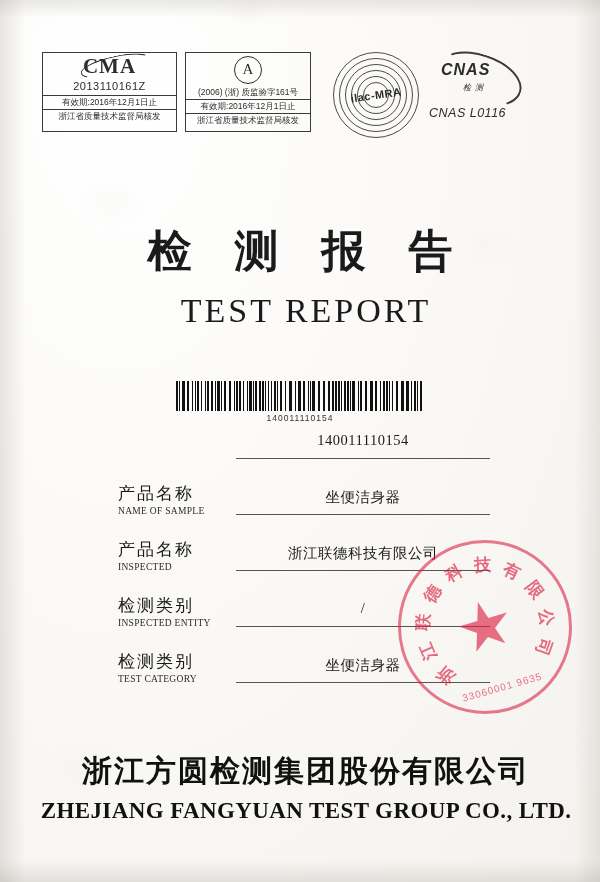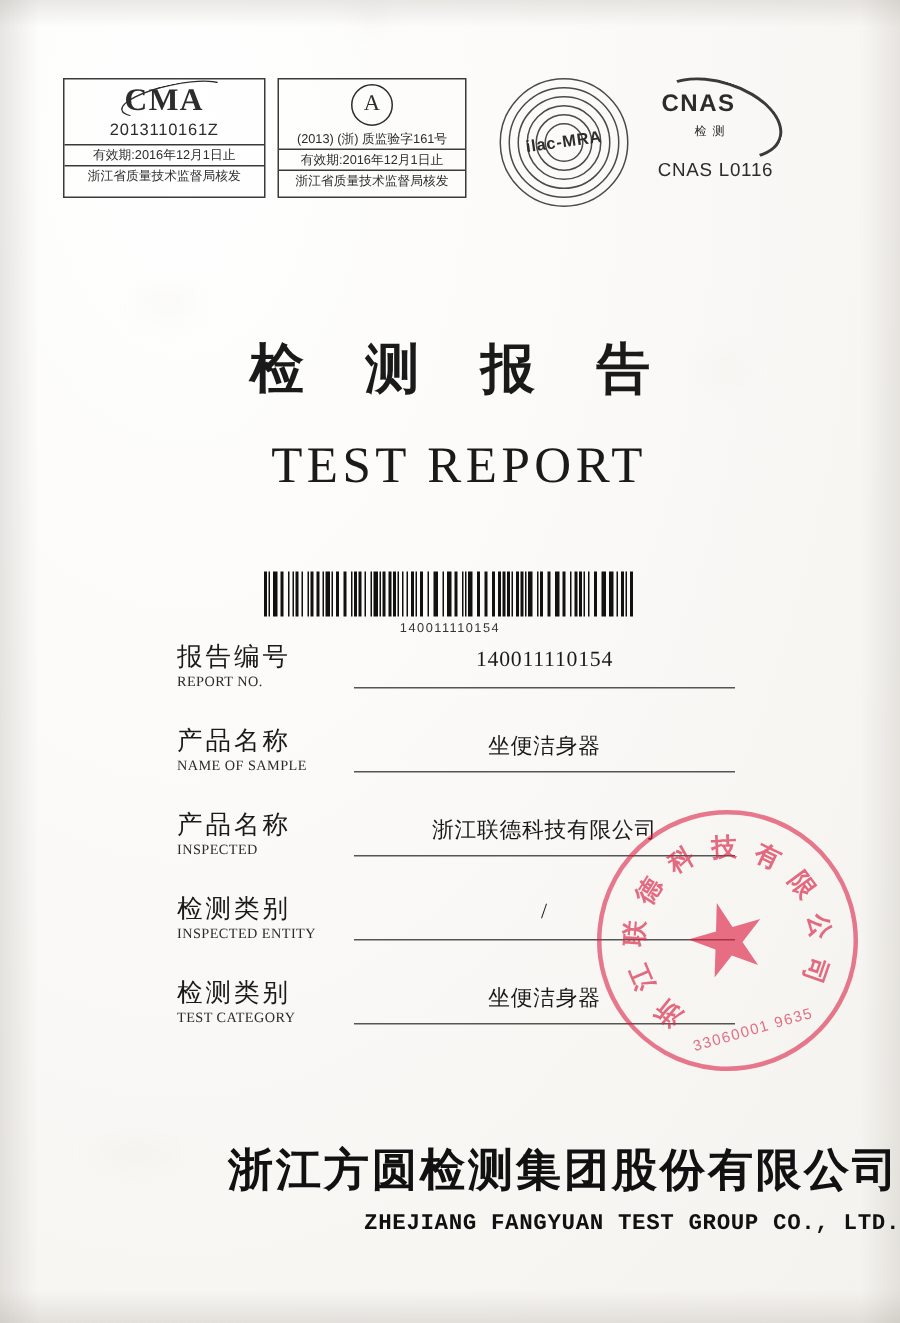--- a/index.html
+++ b/index.html
@@ -125,22 +125,23 @@
     transform: translate(-50%, -50%) rotate(-8deg);
     font-family: "Liberation Sans", sans-serif;
     font-weight: bold;
     font-size: 11px;
     color: #2c2c2c;
     white-space: nowrap;
     letter-spacing: 0.5px;
   }
   .cnas {
     margin-left: 10px;
-    text-align: center;
+    text-align: left;
     flex: none;
+    font-style: italic;
   }
   .cnas-mark {
     width: 96px;
     height: 56px;
     position: relative;
   }
   .cnas-swoosh {
     position: absolute;
     left: 6px;
     top: 2px;
@@ -178,21 +179,21 @@
     margin-top: -2px;
   }
 
   
   .title-cn {
     position: absolute;
     top: 222px;
     left: 0;
     right: 0;
     text-align: center;
-    font-size: 36px;
+    font-size: 44px;
     font-weight: bold;
     letter-spacing: 16px;
     text-indent: 16px;
     color: #1a1a1a;
     font-family: "Liberation Serif", serif;
   }
   .title-en {
     position: absolute;
     top: 292px;
     left: 0;
@@ -325,36 +326,35 @@
     letter-spacing: 1px;
     color: rgba(219, 32, 66, 0.78);
   }
 
   
   .footer {
     position: absolute;
     bottom: 58px;
     left: 0;
     right: 0;
-    text-align: right;
+    text-align: center;
     margin-left: 12px;
   }
   .footer-cn {
     font-size: 30px;
     font-weight: bold;
     letter-spacing: 2px;
     color: #111;
   }
   .footer-en {
-    font-size: 15px;
+    font-size: 23px;
     font-weight: bold;
     letter-spacing: 0.4px;
     color: #111;
     margin-top: 6px;
-    font-family: Liberation Mono, monospace;
   }
   .edge-shadow {
     position: absolute;
     top: 0;
     bottom: 0;
     width: 26px;
     pointer-events: none;
   }
   .edge-shadow.left { left: 0; background: linear-gradient(to right, rgba(150,145,135,0.22), rgba(0,0,0,0)); }
   .edge-shadow.right { right: 0; background: linear-gradient(to left, rgba(150,145,135,0.18), rgba(0,0,0,0)); }
@@ -383,21 +383,21 @@
         <span class="swoosh"></span>
         <span>CMA</span>
       </div>
       <div class="box-num box-line first">2013110161Z</div>
       <div class="box-line">有效期:2016年12月1日止</div>
       <div class="box-line">浙江省质量技术监督局核发</div>
     </div>
 
     <div class="ca-box">
       <div class="ca-circle">A</div>
-      <div class="box-line first" style="margin-top:2px;">(2013) (浙) 质监验字161号</div>
+      <div class="box-line first" style="margin-top:2px;">(2006) (浙) 质监验字161号</div>
       <div class="box-line">有效期:2016年12月1日止</div>
       <div class="box-line">浙江省质量技术监督局核发</div>
     </div>
 
     <div class="ilac">
       <div class="ring" style="width:84px;height:84px;"></div>
       <div class="ring" style="width:72px;height:72px;"></div>
       <div class="ring" style="width:60px;height:60px;"></div>
       <div class="ring" style="width:48px;height:48px;"></div>
       <div class="ring" style="width:36px;height:36px;"></div>
@@ -419,24 +419,20 @@
   <div class="title-cn">检 测 报 告</div>
   <div class="title-en">TEST  REPORT</div>
 
   <div class="barcode-wrap">
     <div class="barcode" id="barcode"><i style="width: 2px; margin-right: 1px;"></i><i style="width: 1px; margin-right: 2px;"></i><i style="width: 3px; margin-right: 2px;"></i><i style="width: 2px; margin-right: 3px;"></i><i style="width: 1px; margin-right: 2px;"></i><i style="width: 1px; margin-right: 1px;"></i><i style="width: 2px; margin-right: 2px;"></i><i style="width: 1px; margin-right: 3px;"></i><i style="width: 1px; margin-right: 1px;"></i><i style="width: 2px; margin-right: 2px;"></i><i style="width: 2px; margin-right: 2px;"></i><i style="width: 1px; margin-right: 1px;"></i><i style="width: 3px; margin-right: 1px;"></i><i style="width: 1px; margin-right: 2px;"></i><i style="width: 2px; margin-right: 3px;"></i><i style="width: 2px; margin-right: 3px;"></i><i style="width: 1px; margin-right: 1px;"></i><i style="width: 2px; margin-right: 1px;"></i><i style="width: 2px; margin-right: 2px;"></i><i style="width: 1px; margin-right: 3px;"></i><i style="width: 1px; margin-right: 1px;"></i><i style="width: 3px; margin-right: 1px;"></i><i style="width: 1px; margin-right: 1px;"></i><i style="width: 2px; margin-right: 2px;"></i><i style="width: 2px; margin-right: 1px;"></i><i style="width: 2px; margin-right: 1px;"></i><i style="width: 1px; margin-right: 2px;"></i><i style="width: 1px; margin-right: 2px;"></i><i style="width: 1px; margin-right: 2px;"></i><i style="width: 2px; margin-right: 1px;"></i><i style="width: 1px; margin-right: 2px;"></i><i style="width: 2px; margin-right: 3px;"></i><i style="width: 1px; margin-right: 3px;"></i><i style="width: 3px; margin-right: 3px;"></i><i style="width: 1px; margin-right: 2px;"></i><i style="width: 3px; margin-right: 2px;"></i><i style="width: 2px; margin-right: 3px;"></i><i style="width: 1px; margin-right: 1px;"></i><i style="width: 1px; margin-right: 1px;"></i><i style="width: 3px; margin-right: 3px;"></i><i style="width: 2px; margin-right: 3px;"></i><i style="width: 2px; margin-right: 3px;"></i><i style="width: 2px; margin-right: 2px;"></i><i style="width: 2px; margin-right: 1px;"></i><i style="width: 2px; margin-right: 1px;"></i><i style="width: 2px; margin-right: 1px;"></i><i style="width: 1px; margin-right: 2px;"></i><i style="width: 2px; margin-right: 1px;"></i><i style="width: 2px; margin-right: 1px;"></i><i style="width: 1px; margin-right: 1px;"></i><i style="width: 3px; margin-right: 3px;"></i><i style="width: 1px; margin-right: 1px;"></i><i style="width: 2px; margin-right: 3px;"></i><i style="width: 2px; margin-right: 3px;"></i><i style="width: 3px; margin-right: 2px;"></i><i style="width: 2px; margin-right: 3px;"></i><i style="width: 1px; margin-right: 2px;"></i><i style="width: 2px; margin-right: 1px;"></i><i style="width: 2px; margin-right: 1px;"></i><i style="width: 1px; margin-right: 2px;"></i><i style="width: 1px; margin-right: 3px;"></i><i style="width: 2px; margin-right: 3px;"></i><i style="width: 3px; margin-right: 2px;"></i><i style="width: 3px; margin-right: 2px;"></i><i style="width: 1px; margin-right: 2px;"></i><i style="width: 2px; margin-right: 1px;"></i><i style="width: 1px; margin-right: 2px;"></i><i style="width: 2px; margin-right: 2px;"></i></div>
     <div class="barcode-num">140011110154</div>
   </div>
 
   <div class="fields" id="fields">
       <div class="field-row">
-        <div class="field-label">
-          <div class="label-cn">报告编号</div>
-          <div class="label-en">REPORT NO.</div>
-        </div>
         <div class="field-value">140011110154</div>
       </div>
       <div class="field-row">
         <div class="field-label">
           <div class="label-cn">产品名称</div>
           <div class="label-en">NAME OF SAMPLE</div>
         </div>
         <div class="field-value">坐便洁身器</div>
       </div>
       <div class="field-row">

